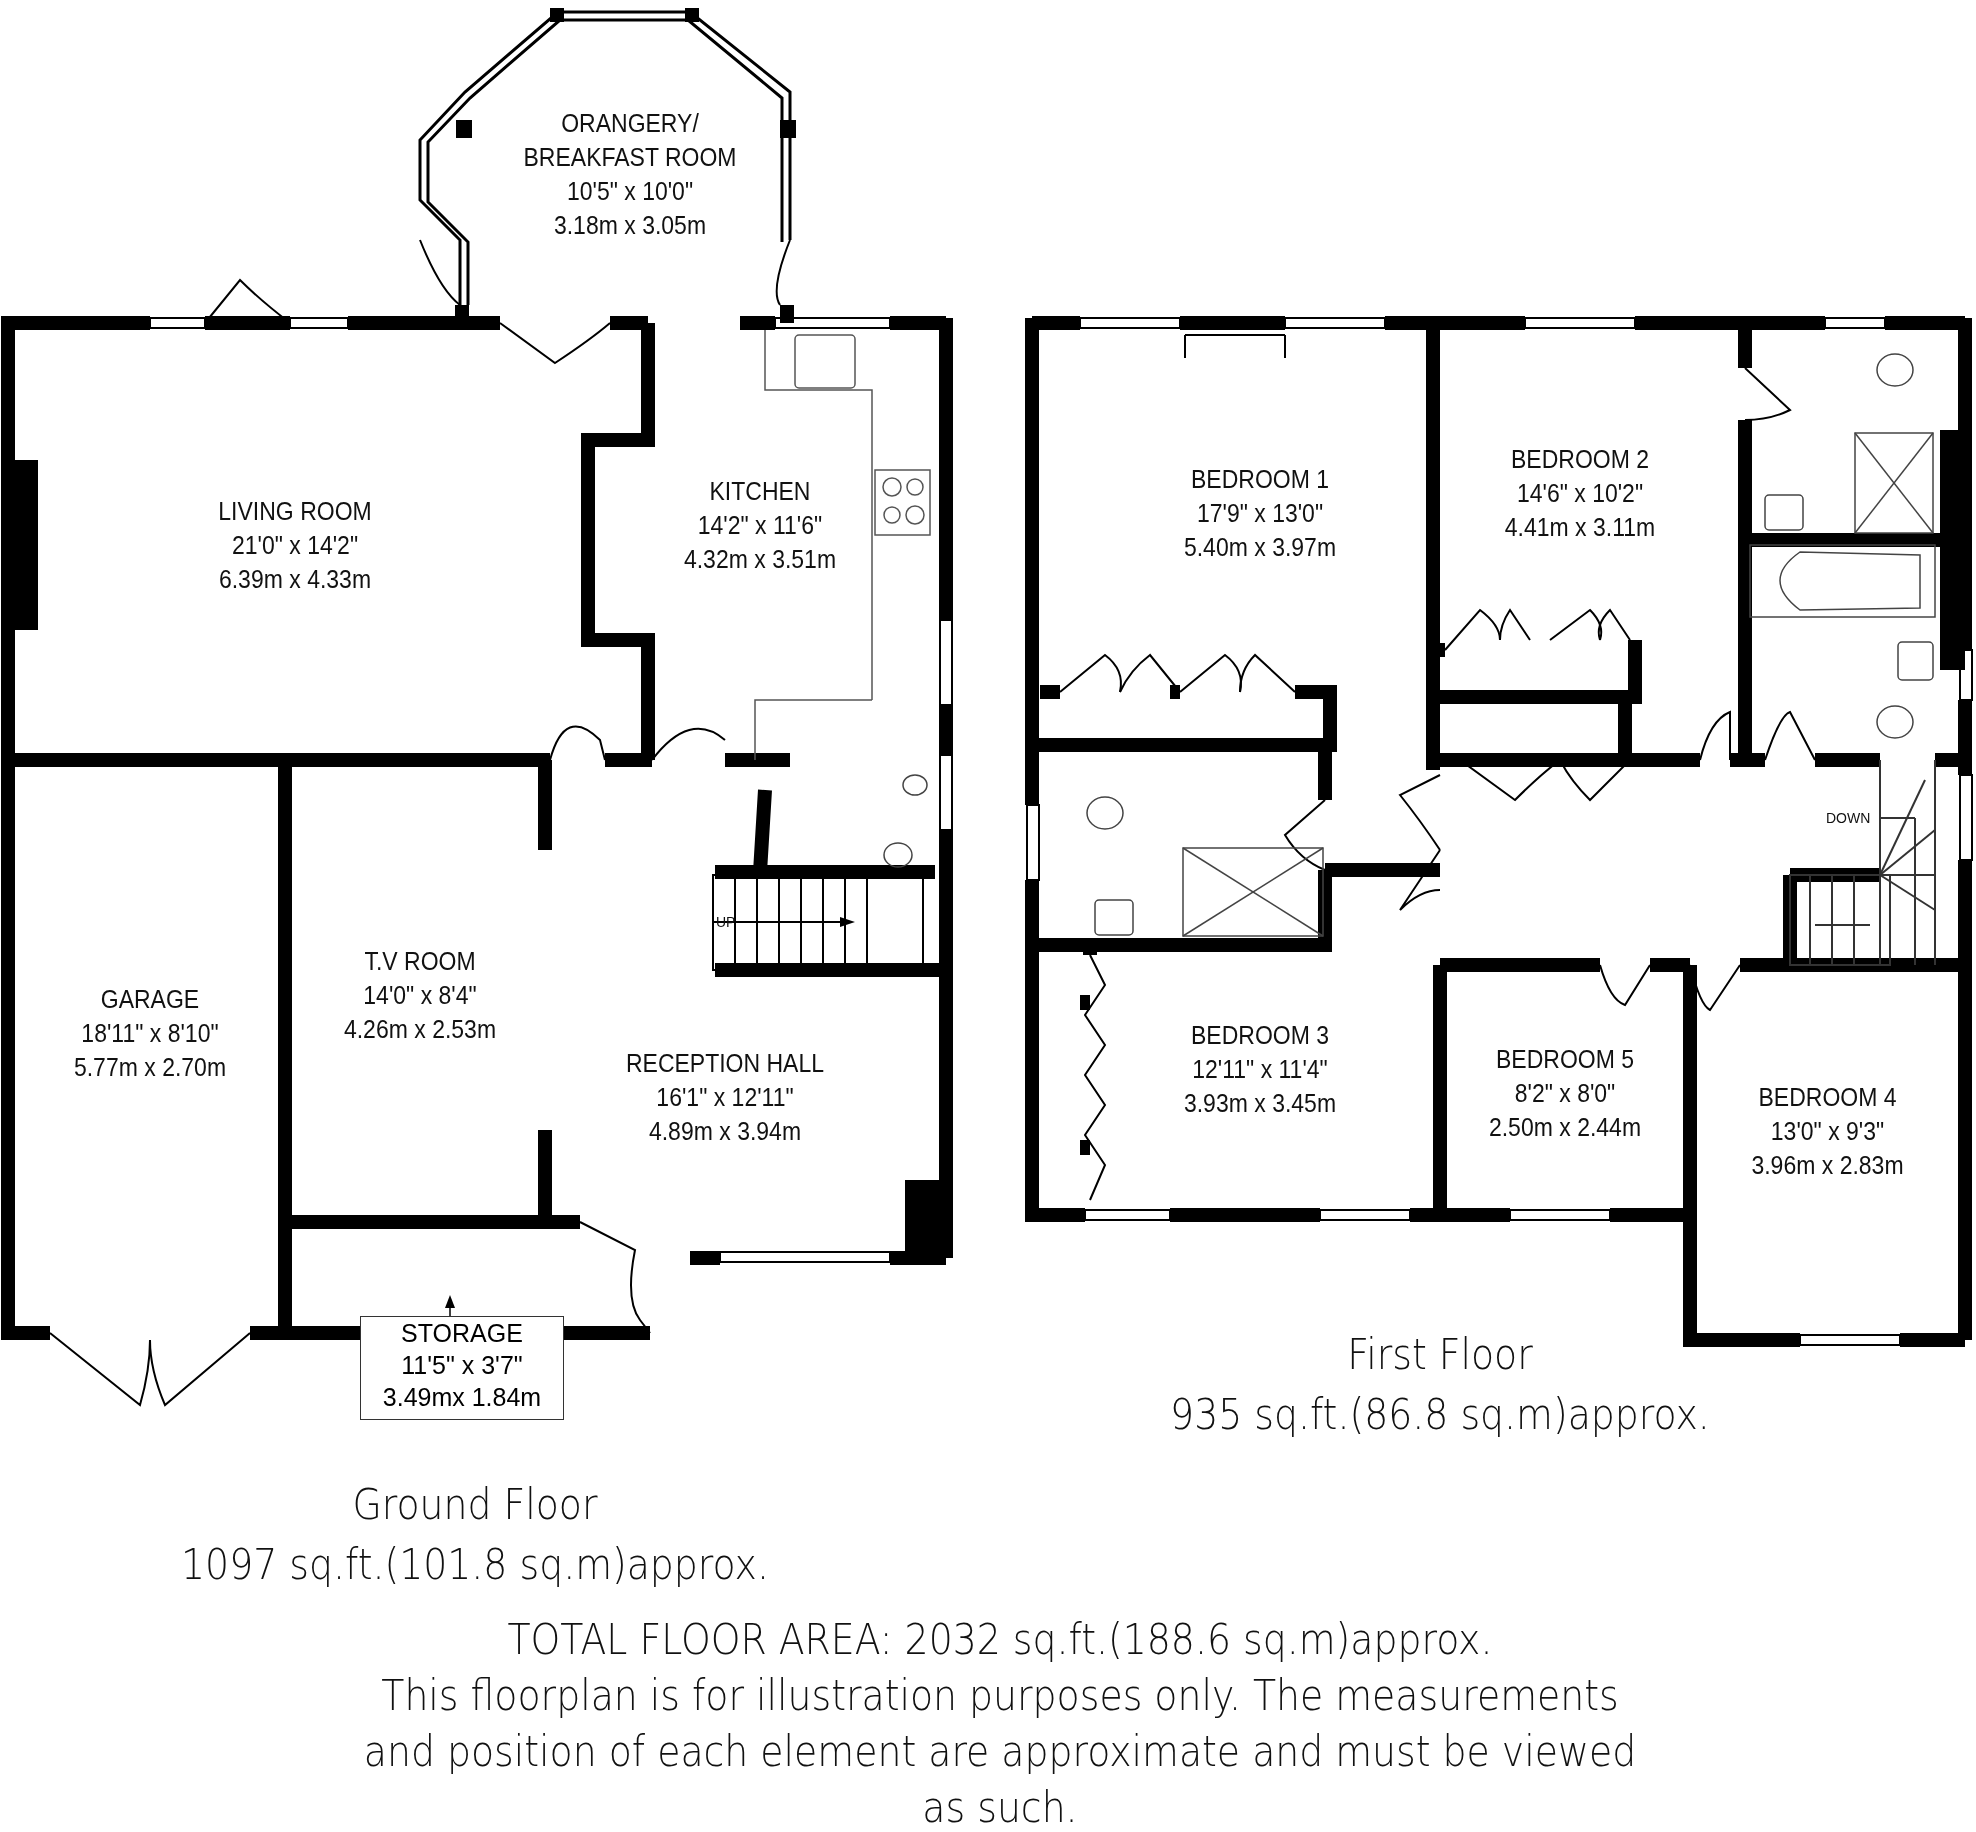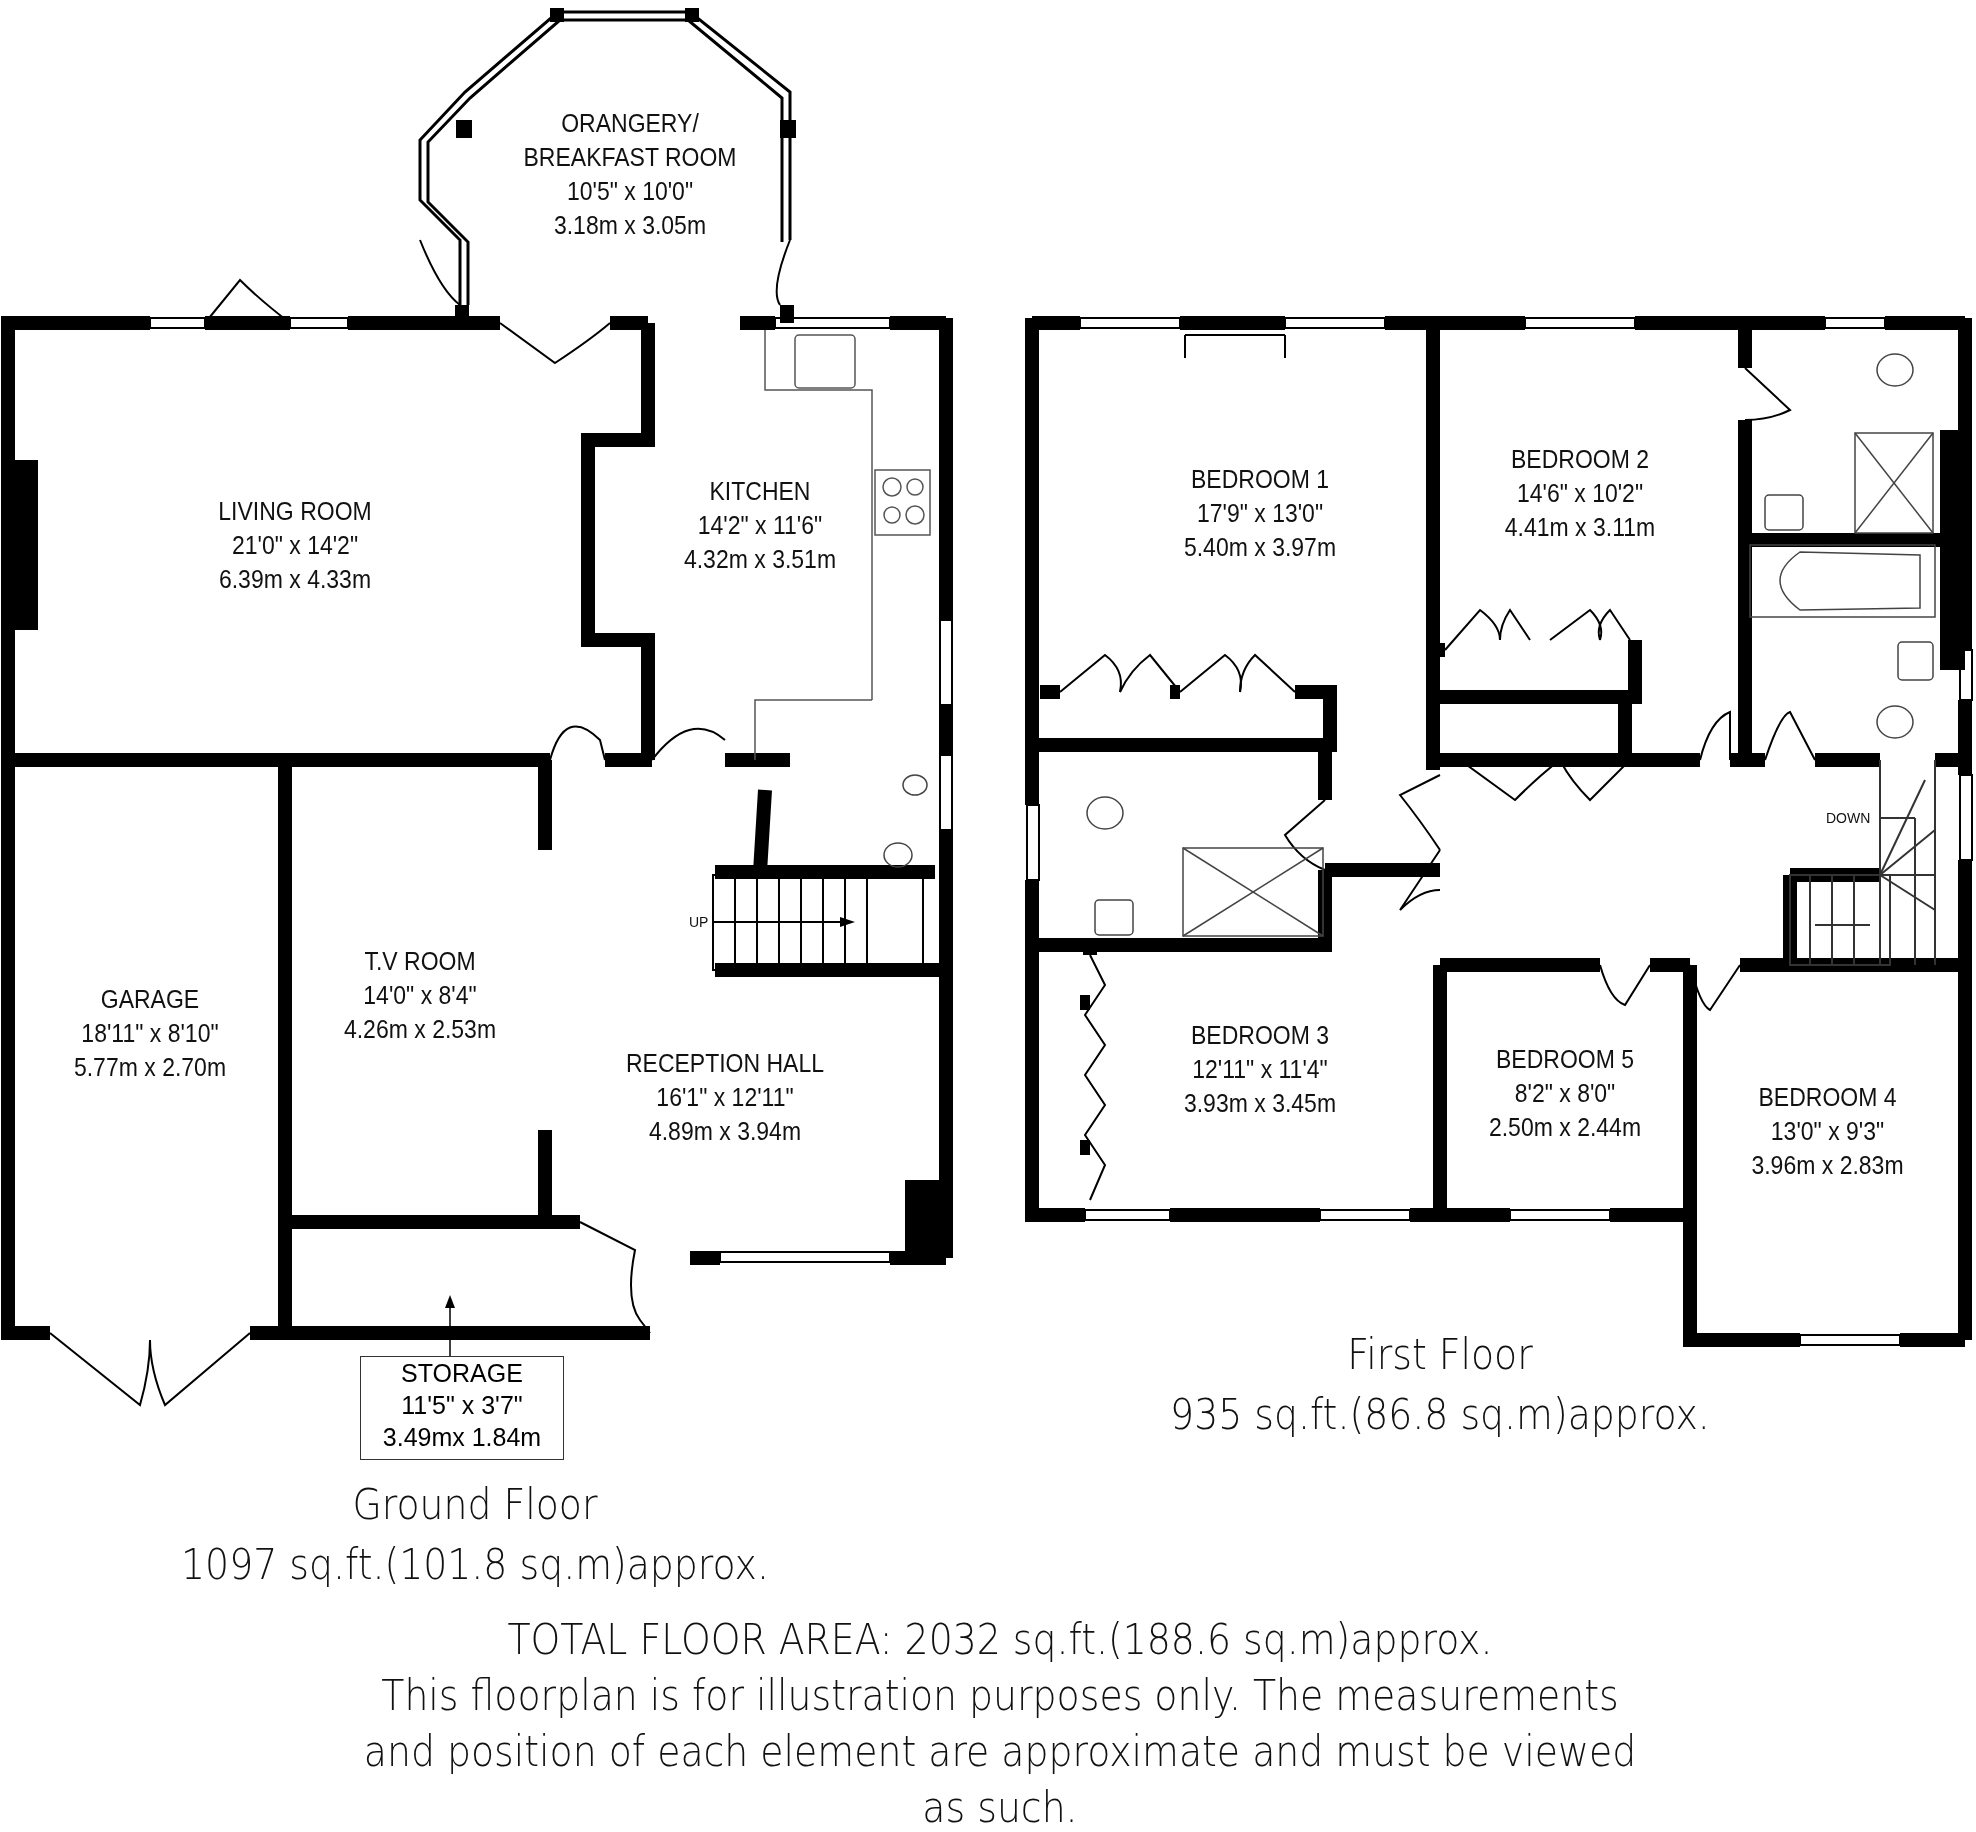--- a/index.html
+++ b/index.html
@@ -281,26 +281,26 @@
 <div class="lbl" style="left:300px;top:944px;width:240px">
   <div>T.V ROOM</div>
   <div>14'0" x 8'4"</div>
   <div>4.26m x 2.53m</div>
 </div>
 <div class="lbl" style="left:575px;top:1046px;width:300px">
   <div>RECEPTION HALL</div>
   <div>16'1" x 12'11"</div>
   <div>4.89m x 3.94m</div>
 </div>
-<div class="storagebox" style="left:360px;top:1356px;width:202px;height:102px">
+<div class="storagebox" style="left:360px;top:1316px;width:202px;height:102px">
   <div>STORAGE</div>
   <div>11'5" x 3'7"</div>
   <div>3.49mx 1.84m</div>
 </div>
-<div class="small" style="left:689px;top:914px">UP</div>
+<div class="small" style="left:716px;top:914px">UP</div>
 
 <div class="lbl" style="left:1130px;top:462px;width:260px">
   <div>BEDROOM 1</div>
   <div>17'9" x 13'0"</div>
   <div>5.40m x 3.97m</div>
 </div>
 <div class="lbl" style="left:1450px;top:442px;width:260px">
   <div>BEDROOM 2</div>
   <div>14'6" x 10'2"</div>
   <div>4.41m x 3.11m</div>

